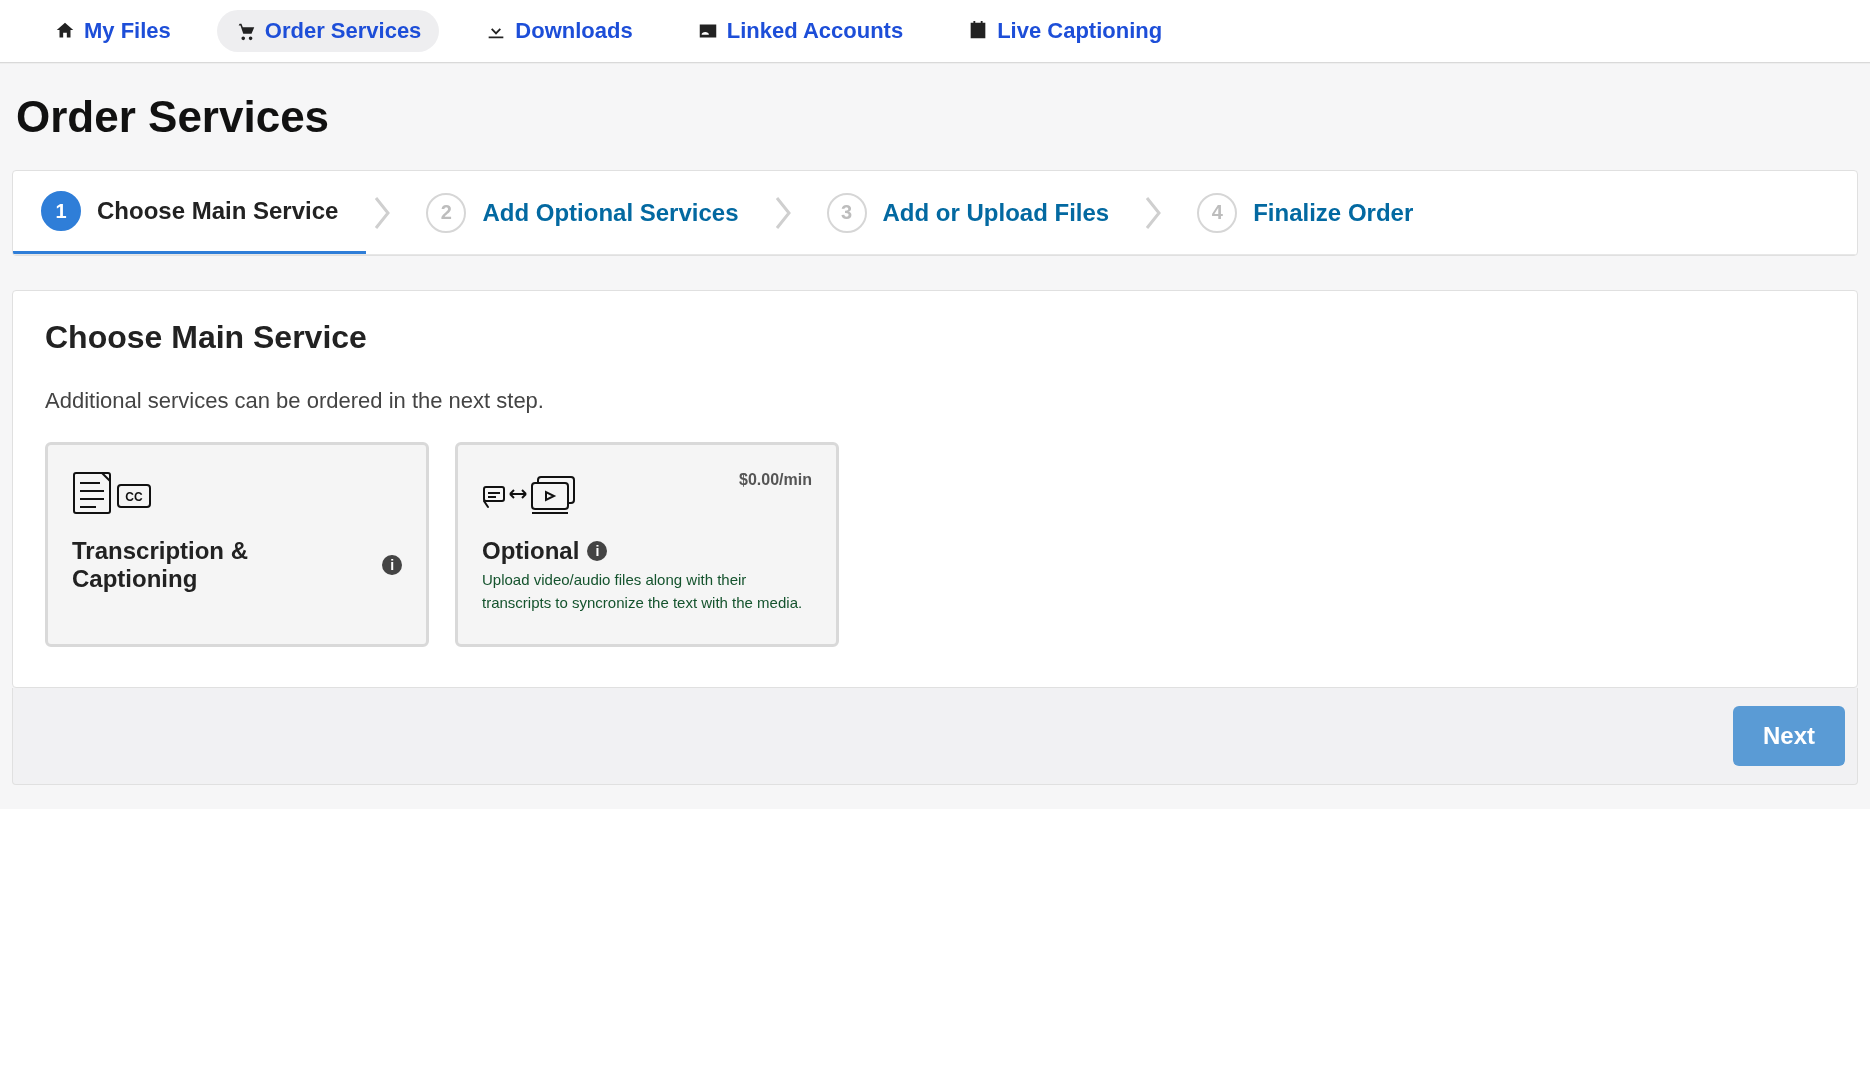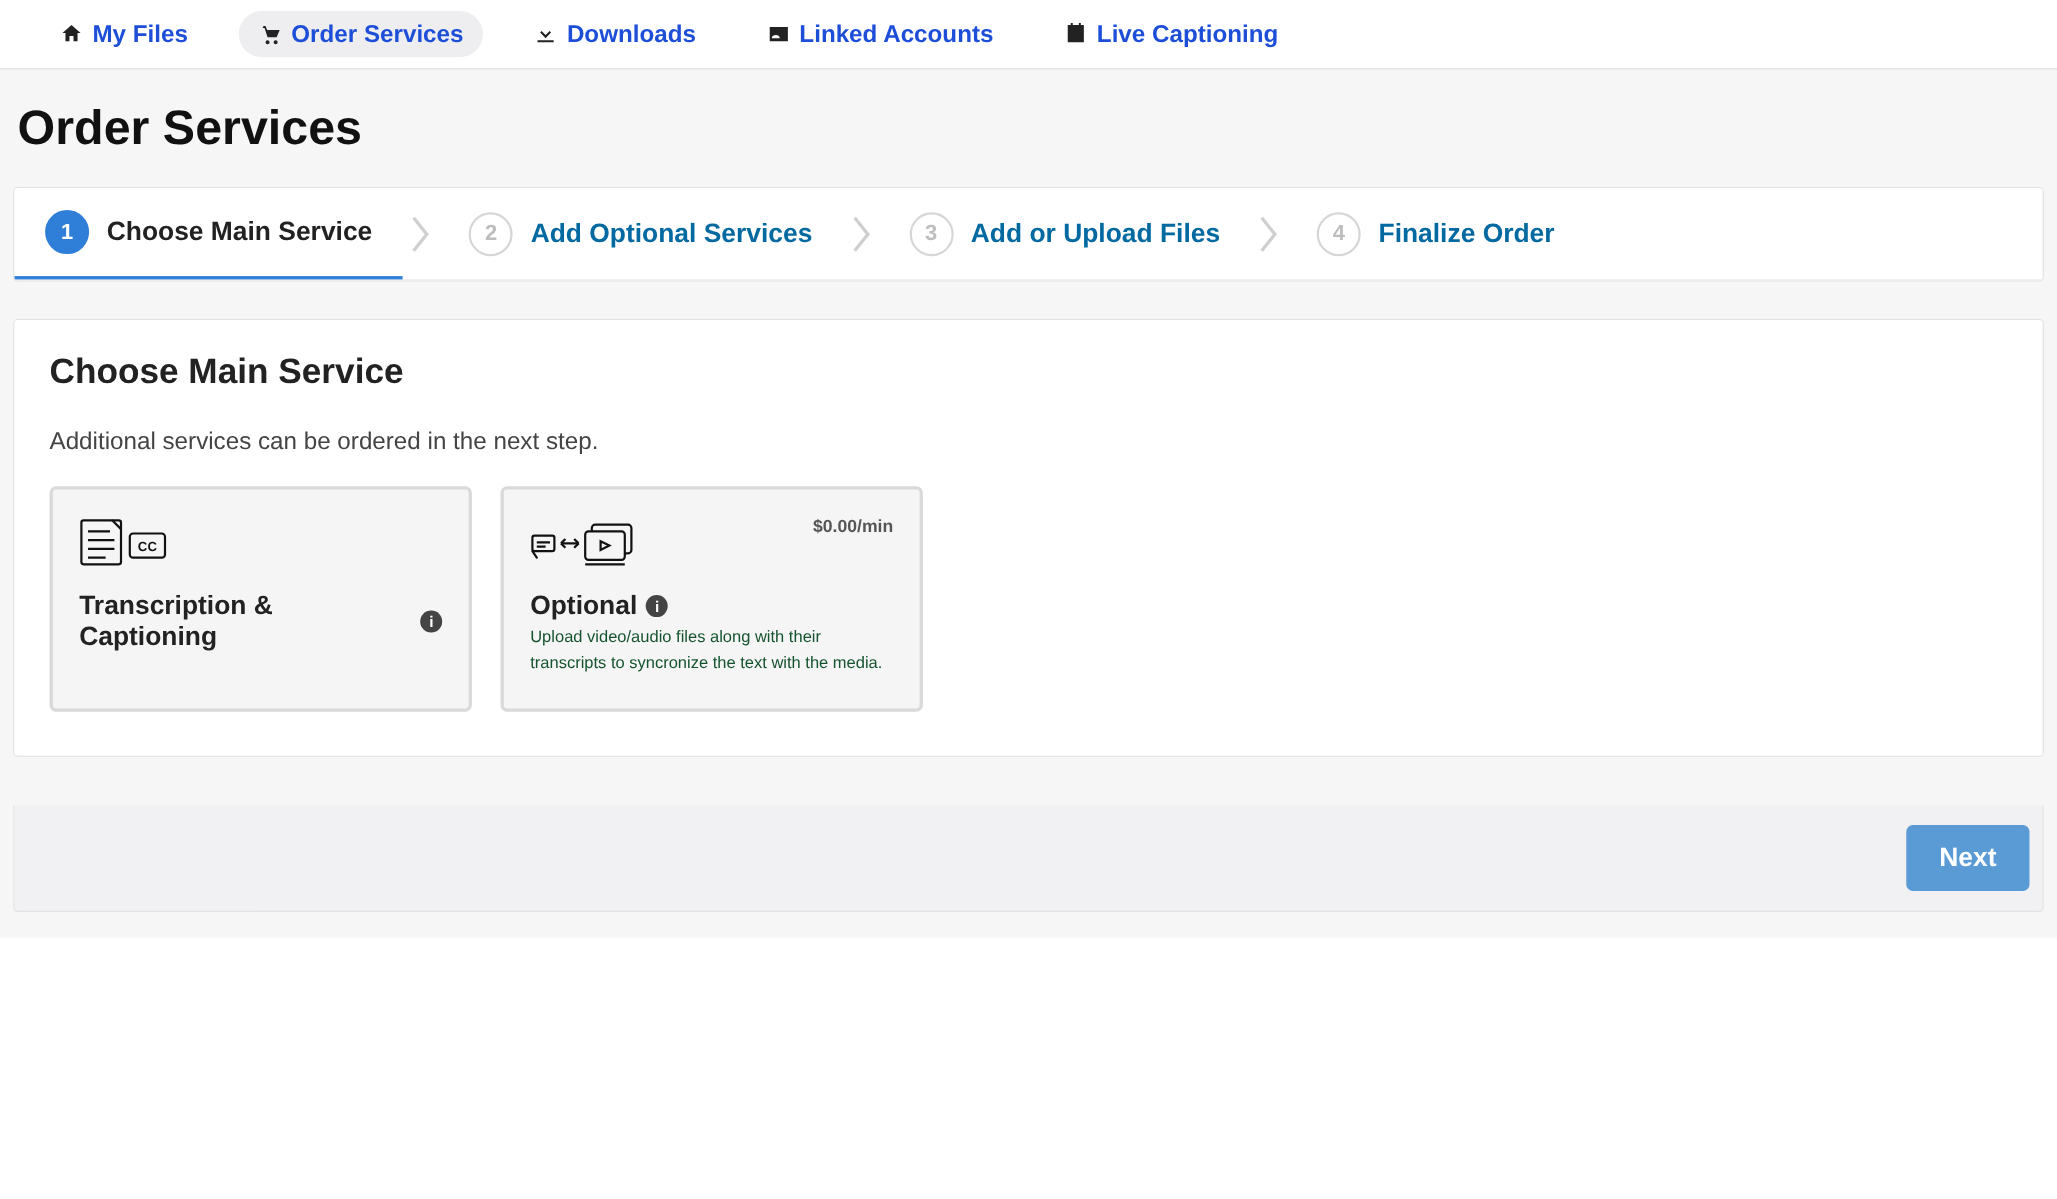--- a/index.html
+++ b/index.html
@@ -136,21 +136,21 @@
   .svc-desc {
     font-size:15px;line-height:1.5;color:#14532d;
   }
 
   
   .footer-bar {
     background:#f1f1f3;
     border-top:1px solid #e0e0e0;
     padding:18px 12px;
     display:flex;justify-content:flex-end;
-    border-bottom-left-radius:4px;border-bottom-right-radius:4px;margin-top:44px;
+    border-bottom-left-radius:4px;border-bottom-right-radius:4px;
   }
   .btn-next {
     background:#5a9bd5;
     color:#fff;
     font-size:24px;font-weight:800;
     border:none;border-radius:6px;
     padding:16px 30px;
     cursor:pointer;
   }
 </style>

